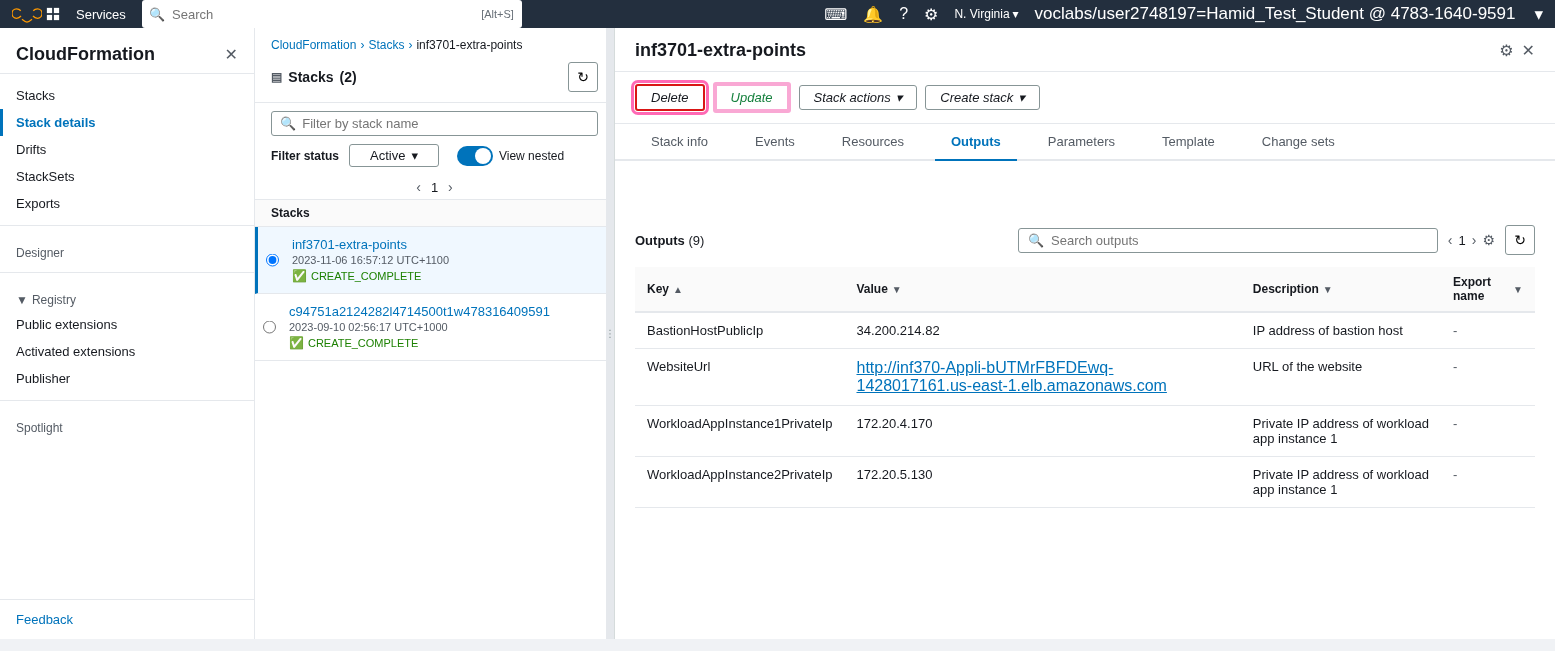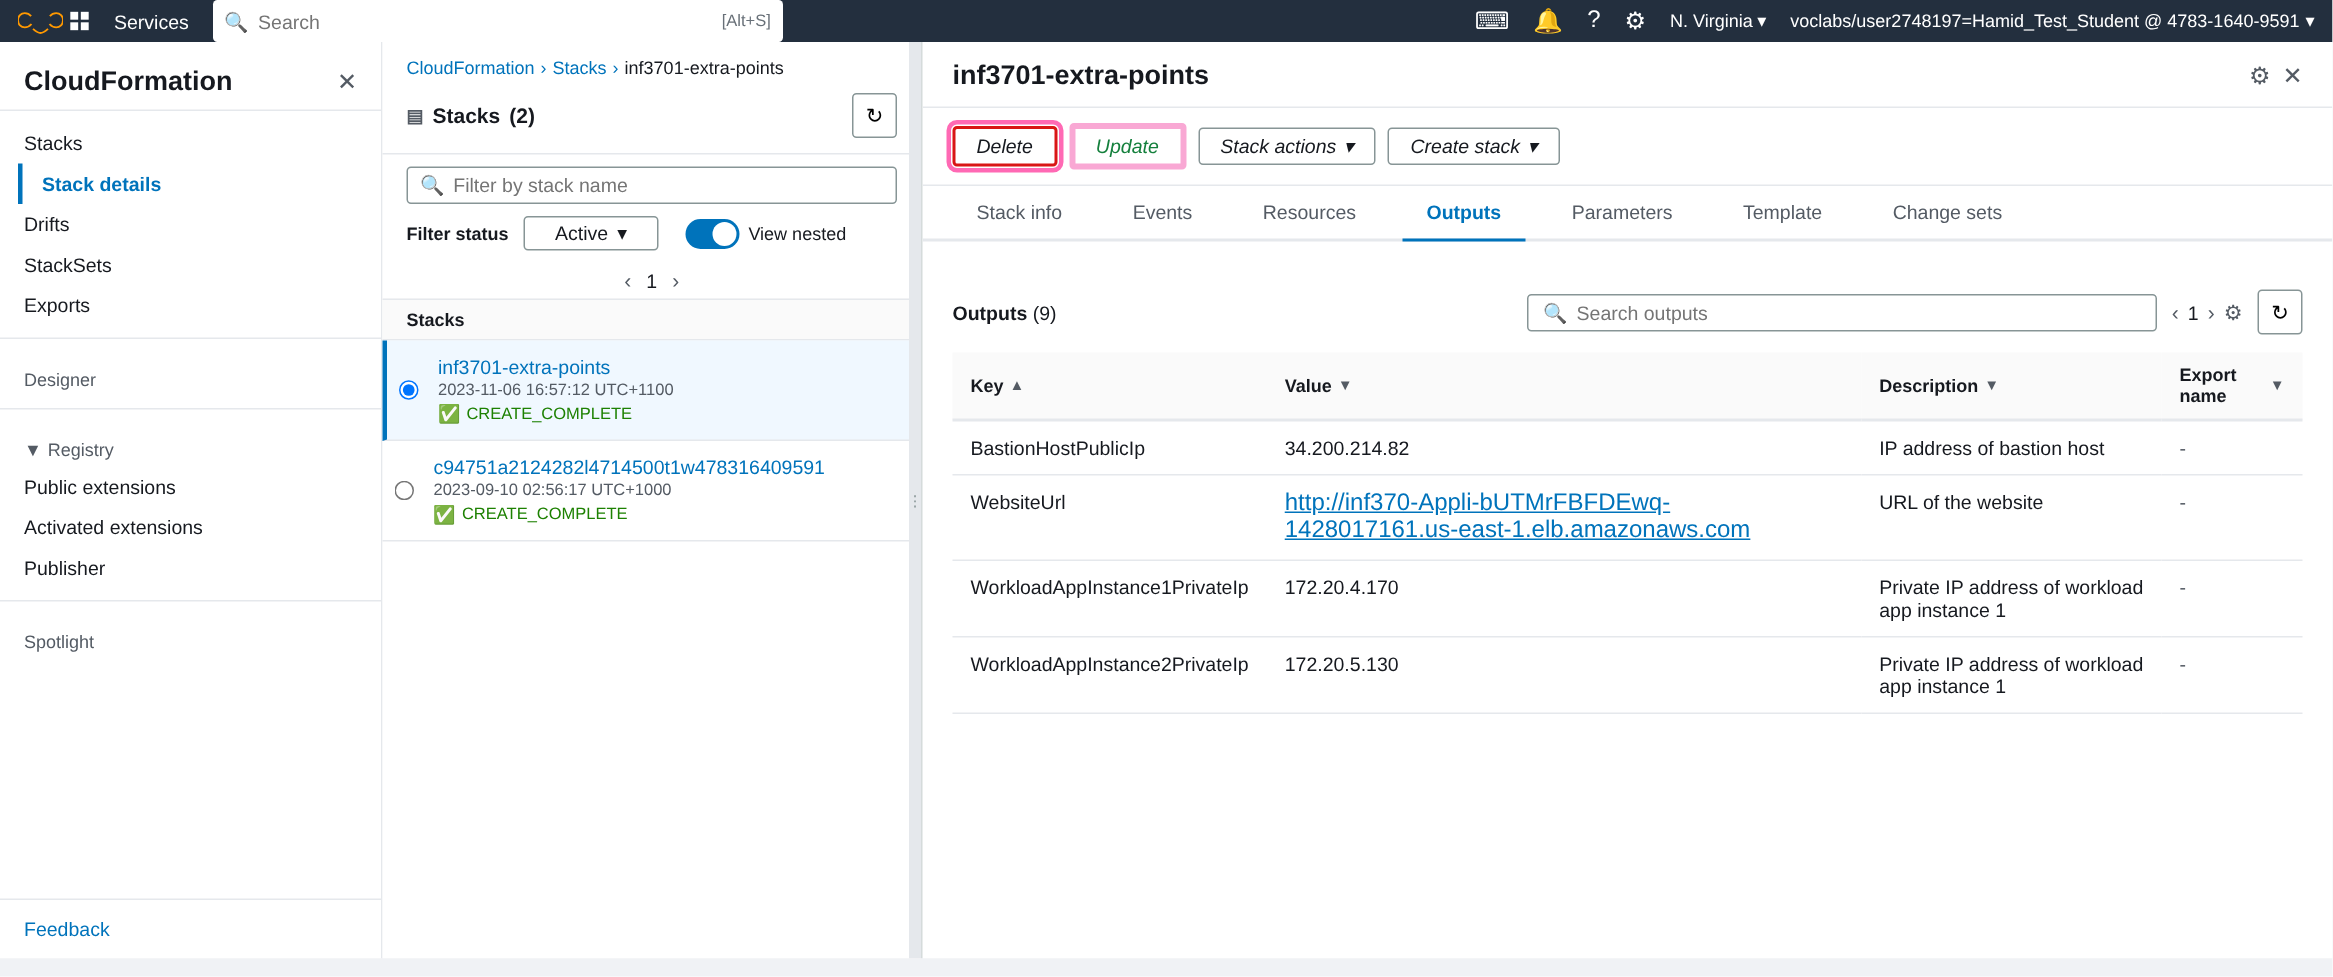--- a/index.html
+++ b/index.html
@@ -41,22 +41,22 @@
     }
     .nav-icons {
       display: flex; align-items: center; gap: 16px; margin-left: auto;
     }
     .nav-icon { color: #fff; cursor: pointer; font-size: 16px; }
     .region-btn {
       color: #fff; font-size: 12px; cursor: pointer;
       display: flex; align-items: center; gap: 3px;
     }
     .user-btn {
-      color: #fff; font-size: 12px; cursor: pointer;
-      display: flex; align-items: center; gap: 4px;
+      color: #fff; font-size: 17px; cursor: pointer;
+      display: flex; align-items: center; gap: 19px;
     }
 
     
     .app-layout {
       display: flex;
       height: calc(651px - 40px);
     }
 
     
     .left-sidebar {
@@ -87,21 +87,20 @@
       padding: 6px 16px;
       cursor: pointer;
       color: #16191f;
       font-size: 13px;
     }
     .sidebar-nav-item.active {
       color: #0073bb;
       font-weight: 600;
       border-left: 3px solid #0073bb;
       padding-left: 13px;
-      margin-left: 12px;
     }
     .sidebar-nav-section {
       padding: 12px 16px 4px 16px;
       font-size: 12px; color: #545b64;
       display: flex; align-items: center; gap: 4px; cursor: pointer;
     }
     .sidebar-divider {
       border: none; border-top: 1px solid #e5e8ec;
       margin: 8px 0;
     }
@@ -286,20 +285,21 @@
       margin-bottom: -2px;
     }
     .tab.active {
       color: #0073bb;
       border-bottom: 2px solid #0073bb;
       font-weight: 600;
     }
     .outputs-section {
       flex: 1; overflow-y: auto;
       padding: 32px 20px;
+      margin-top: 32px;
     }
     .outputs-header {
       display: flex; align-items: center; justify-content: space-between;
       margin-bottom: 12px;
     }
     .outputs-search {
       display: flex; align-items: center; gap: 6px;
       border: 1px solid #879596; border-radius: 3px;
       padding: 4px 10px; background: #fff; width: 420px;
     }

